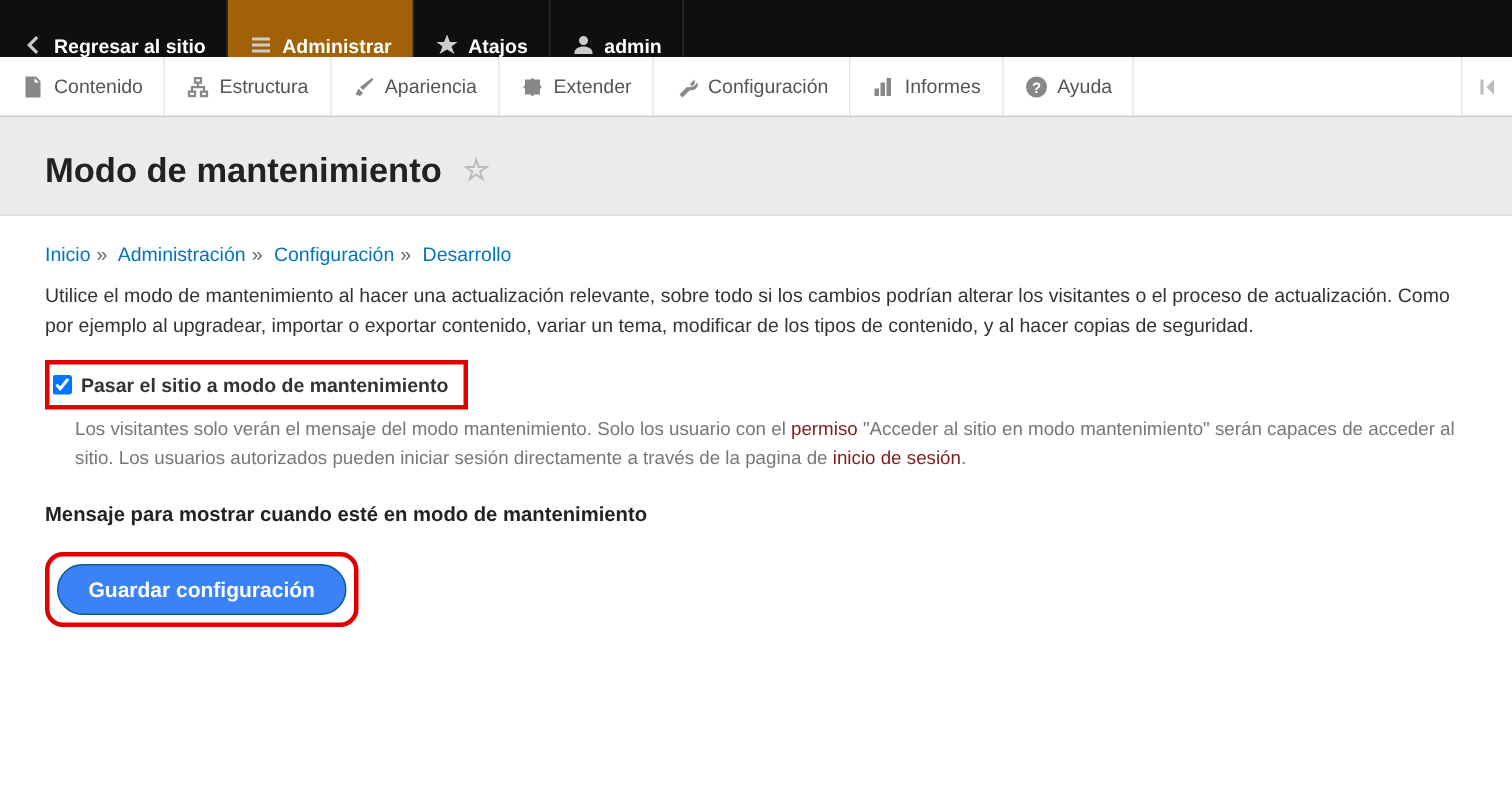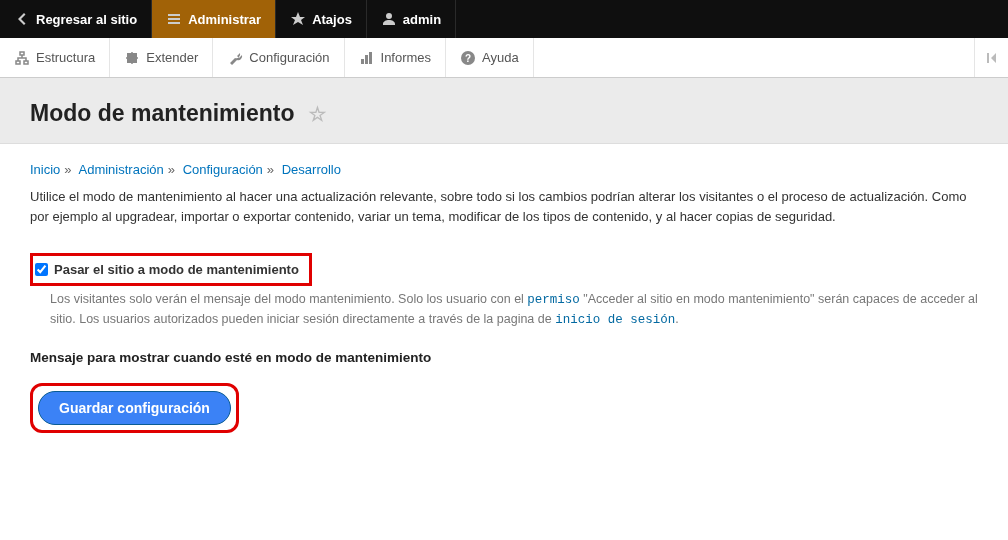--- a/index.html
+++ b/index.html
@@ -1,42 +1,42 @@
 <!DOCTYPE html>
 <html><head>
 <meta charset="utf-8">
 <style>
   * { box-sizing: border-box; margin: 0; padding: 0; }
   body { font-family: "Helvetica Neue", Arial, sans-serif; font-size: 13px; color: #333; background: #fff; width: 1008px; }
   
   .toolbar { background: #0f0f0f; height: 38px; display: flex; align-items: stretch; color: #fff; }
-  .toolbar-item { display: flex; align-items: center; gap: 6px; padding: 0 14px; cursor: pointer; border-right: 1px solid #2a2a2a; font-weight: bold; font-size: 13px; }
+  .toolbar-item { display: flex; align-items: flex-end; gap: 6px; padding: 0 14px; cursor: pointer; border-right: 1px solid #2a2a2a; font-weight: bold; font-size: 13px; }
   .toolbar-item.active { background: #a16207; }
   .toolbar-item svg { width: 16px; height: 16px; fill: #ccc; }
   
   .admin-menu { background: #fff; border-bottom: 1px solid #ccc; height: 40px; display: flex; align-items: stretch; }
   .admin-menu-item { display: flex; align-items: center; gap: 6px; padding: 0 14px; cursor: pointer; border-right: 1px solid #e5e5e5; font-size: 13px; color: #555; }
   .admin-menu-item svg { width: 16px; height: 16px; fill: #888; }
   .admin-menu .spacer { flex: 1; }
   .admin-menu .edge { width: 34px; border-left: 1px solid #e5e5e5; display: flex; align-items: center; justify-content: center; }
   
   .page-title-wrap { background: #ebebeb; padding: 22px 30px 16px; border-bottom: 1px solid #ddd; }
   .page-title { font-size: 23px; font-weight: bold; color: #222; display: flex; align-items: center; gap: 14px; }
   .page-title .star { color: #bbb; font-size: 20px; }
   
   .content { padding: 18px 30px; }
   .breadcrumb { font-size: 13px; margin-bottom: 10px; }
   .breadcrumb a { color: #0074bd; text-decoration: none; }
   .breadcrumb .sep { color: #666; padding: 0 4px; }
-  .description { color: #333; line-height: 1.5; margin-bottom: 27px; }
+  .description { color: #333; line-height: 1.5; margin-bottom: 14px; }
   .form-item { margin-bottom: 8px; }
   .checkbox-row { display: inline-flex; align-items: center; gap: 6px; font-weight: bold; padding: 6px 10px 6px 2px; }
   .highlight-box { border: 3px solid #e00000; border-radius: 0; display: inline-block; }
   .help-text { color: #777; font-size: 12.5px; line-height: 1.5; padding-left: 20px; margin-top: 4px; }
-  .help-text a { color: #0369a1; text-decoration: none; font-family: Liberation Mono, monospace; }
+  .help-text a { color: #7f1d1d; text-decoration: none; }
   .field-label { font-weight: bold; margin: 20px 0 6px; display: block; color: #222; font-size: 13.5px; }
   textarea.msg { width: 100%; height: 118px; border: 1px solid #ccc; padding: 8px 10px; font-family: inherit; font-size: 13px; color: #555; resize: vertical; background: #fff; }
   .actions { margin-top: 18px; }
   .highlight-btn { border: 3px solid #e00000; border-radius: 12px; display: inline-block; padding: 5px; }
   button.primary { background: #3b82f6; color: #fff; border: 1px solid #0a5c94; border-radius: 18px; padding: 8px 20px; font-weight: bold; font-size: 14px; cursor: pointer; }
 </style>
 </head>
 <body>
 
 <div class="toolbar">
@@ -62,23 +62,35 @@
     <svg viewBox="0 0 16 16">
         <path d="M8 8a3 3 0 100-6 3 3 0 000 6zm0 1c-3 0-6 1.5-6 4v1h12v-1c0-2.5-3-4-6-4z"></path>
       </svg>
     <span>admin</span>
   </div>
 </div>
 
 <div class="admin-menu">
   <div class="admin-menu-item">
     <svg viewBox="0 0 16 16">
+        <path d="M3 1h7l3 3v11H3zM9 2v3h3"></path>
+      </svg>
+    <span>Contenido</span>
+  </div>
+  <div class="admin-menu-item">
+    <svg viewBox="0 0 16 16">
         <path d="M6 2h4v3H6zM2 11h4v3H2zM10 11h4v3h-4zM8 5v3M8 8H4v3M8 8h4v3" stroke="#888" stroke-width="1.5" fill="none"></path>
       </svg>
     <span>Estructura</span>
+  </div>
+  <div class="admin-menu-item">
+    <svg viewBox="0 0 16 16">
+        <path d="M13 2l1 1-7 7-2-2zM4 9l3 3-2 2-3-1z"></path>
+      </svg>
+    <span>Apariencia</span>
   </div>
   <div class="admin-menu-item">
     <svg viewBox="0 0 16 16">
         <path d="M3 3h4a1 1 0 012 0h4v4a1 1 0 010 2v4H9a1 1 0 01-2 0H3V9a1 1 0 010-2z"></path>
       </svg>
     <span>Extender</span>
   </div>
   <div class="admin-menu-item">
     <svg viewBox="0 0 16 16">
         <path d="M13 3a4 4 0 01-5 5l-5 5 2 2 5-5a4 4 0 005-5l-3 3-2-2z"></path>

